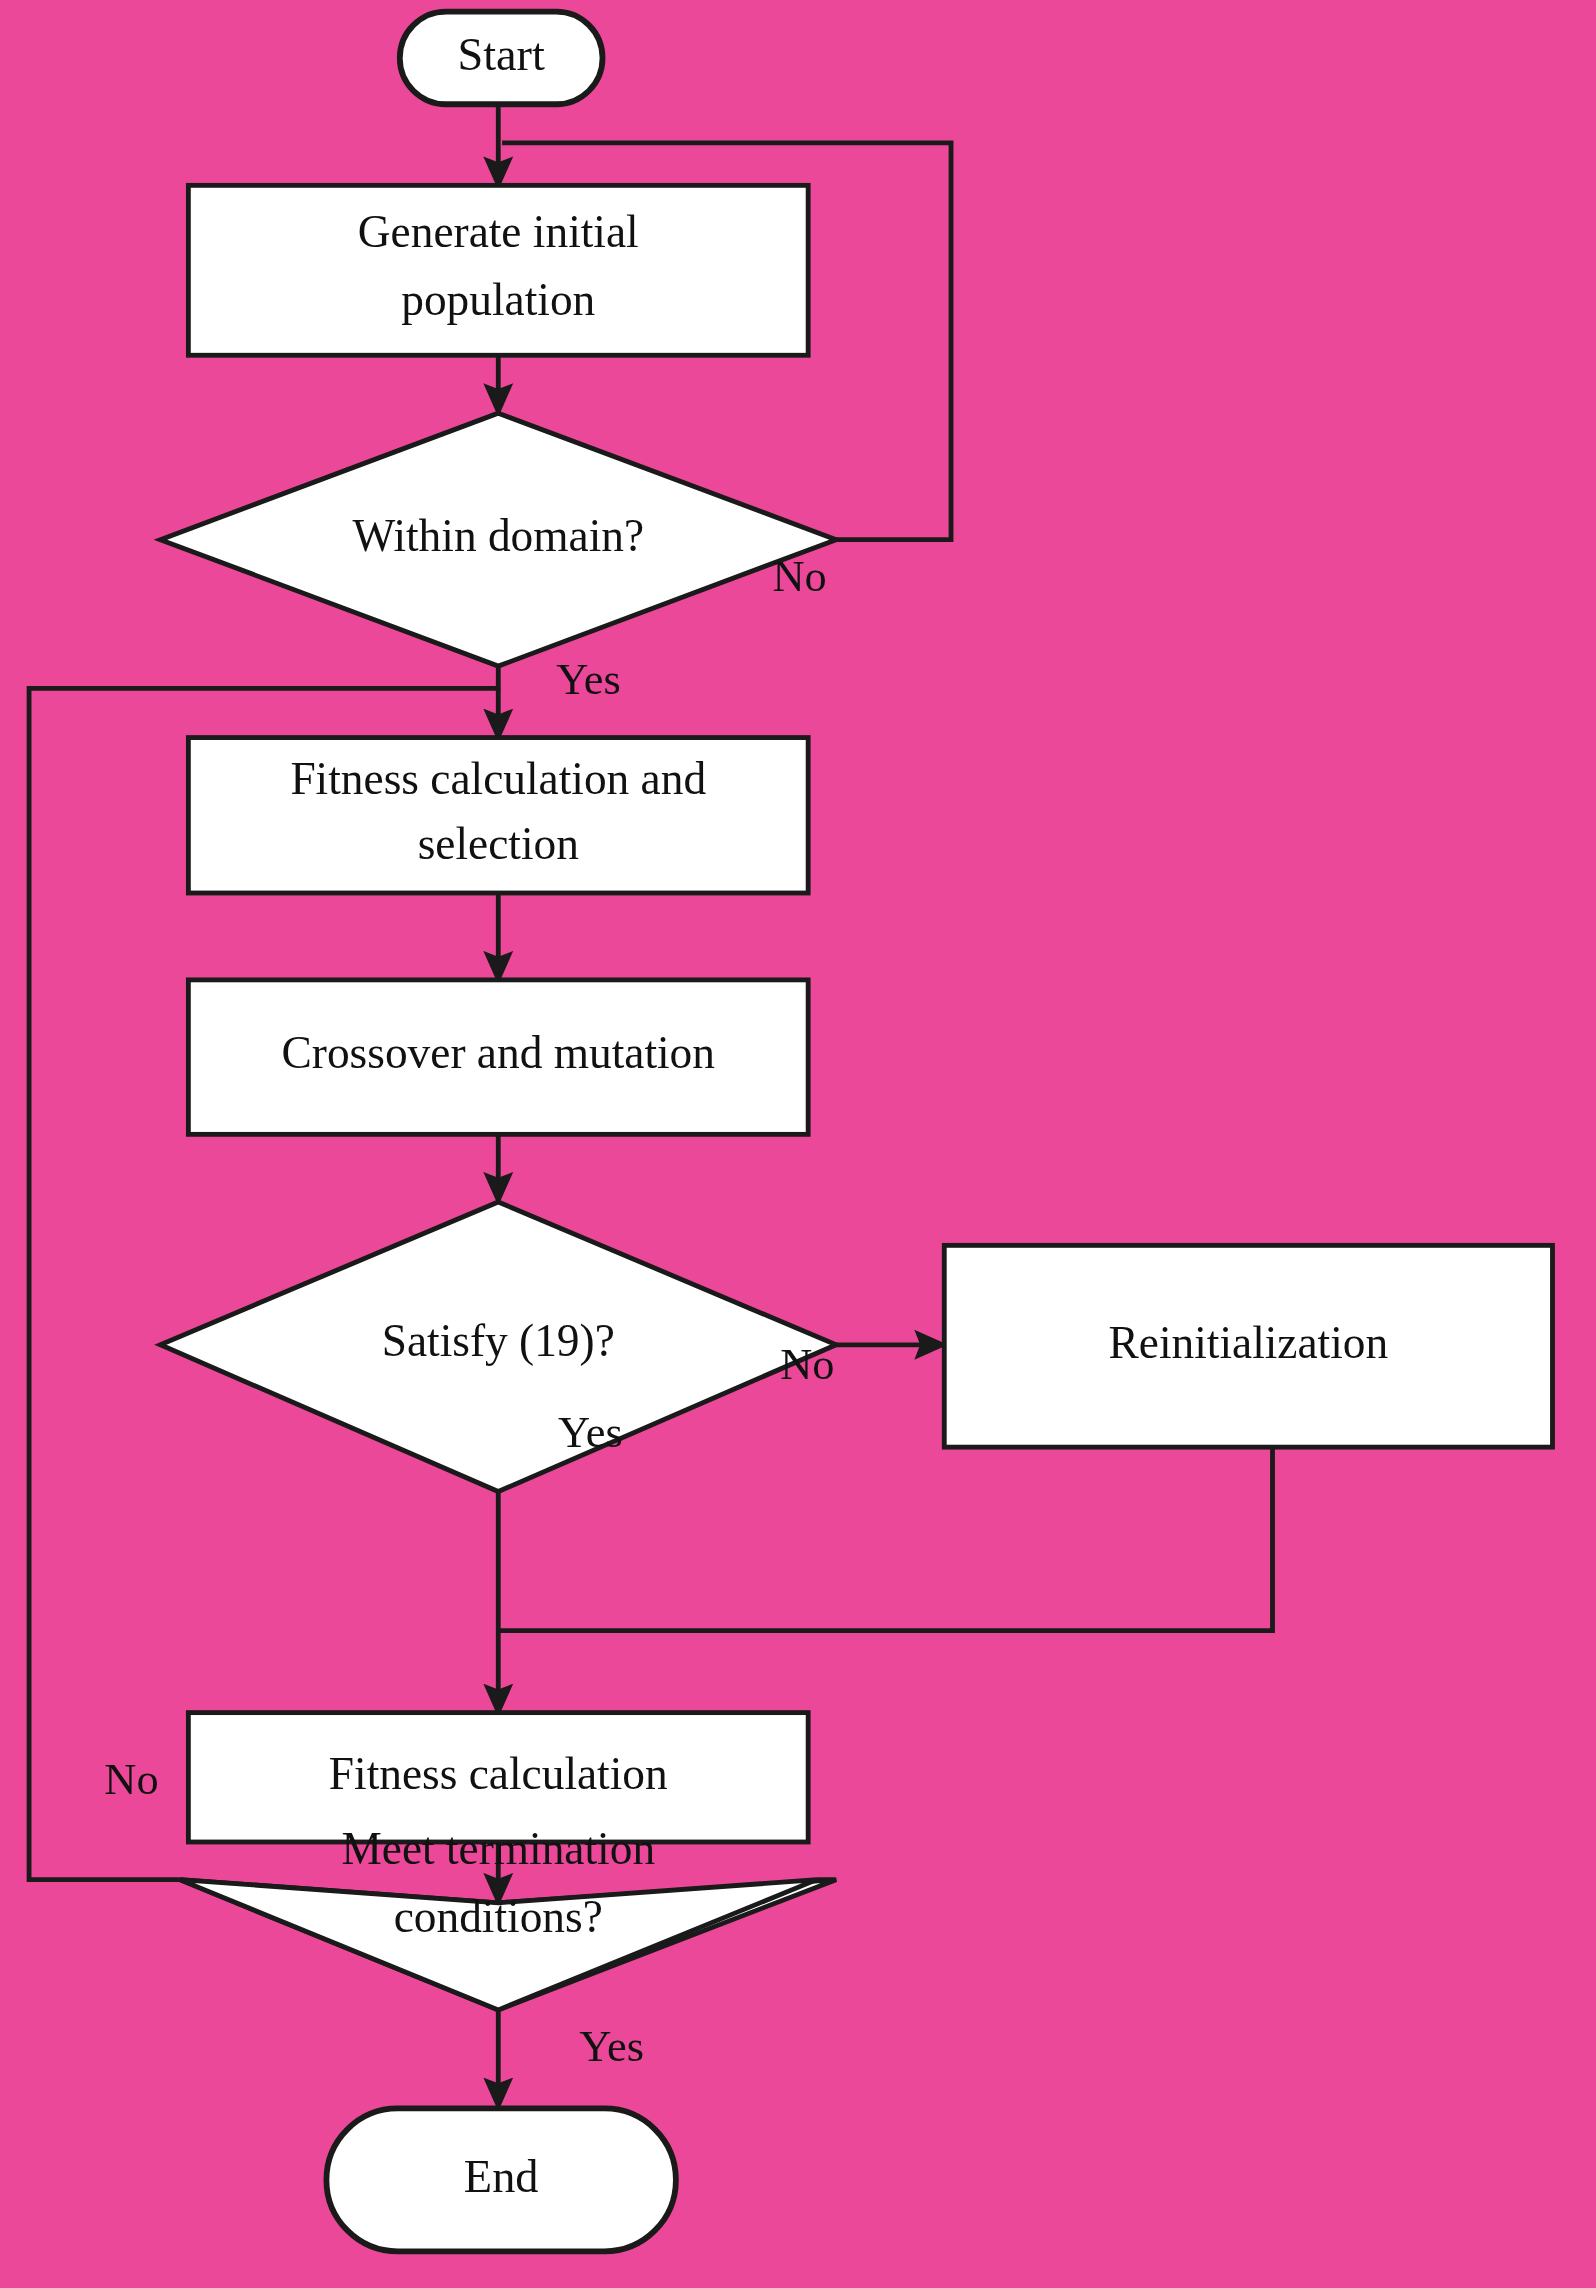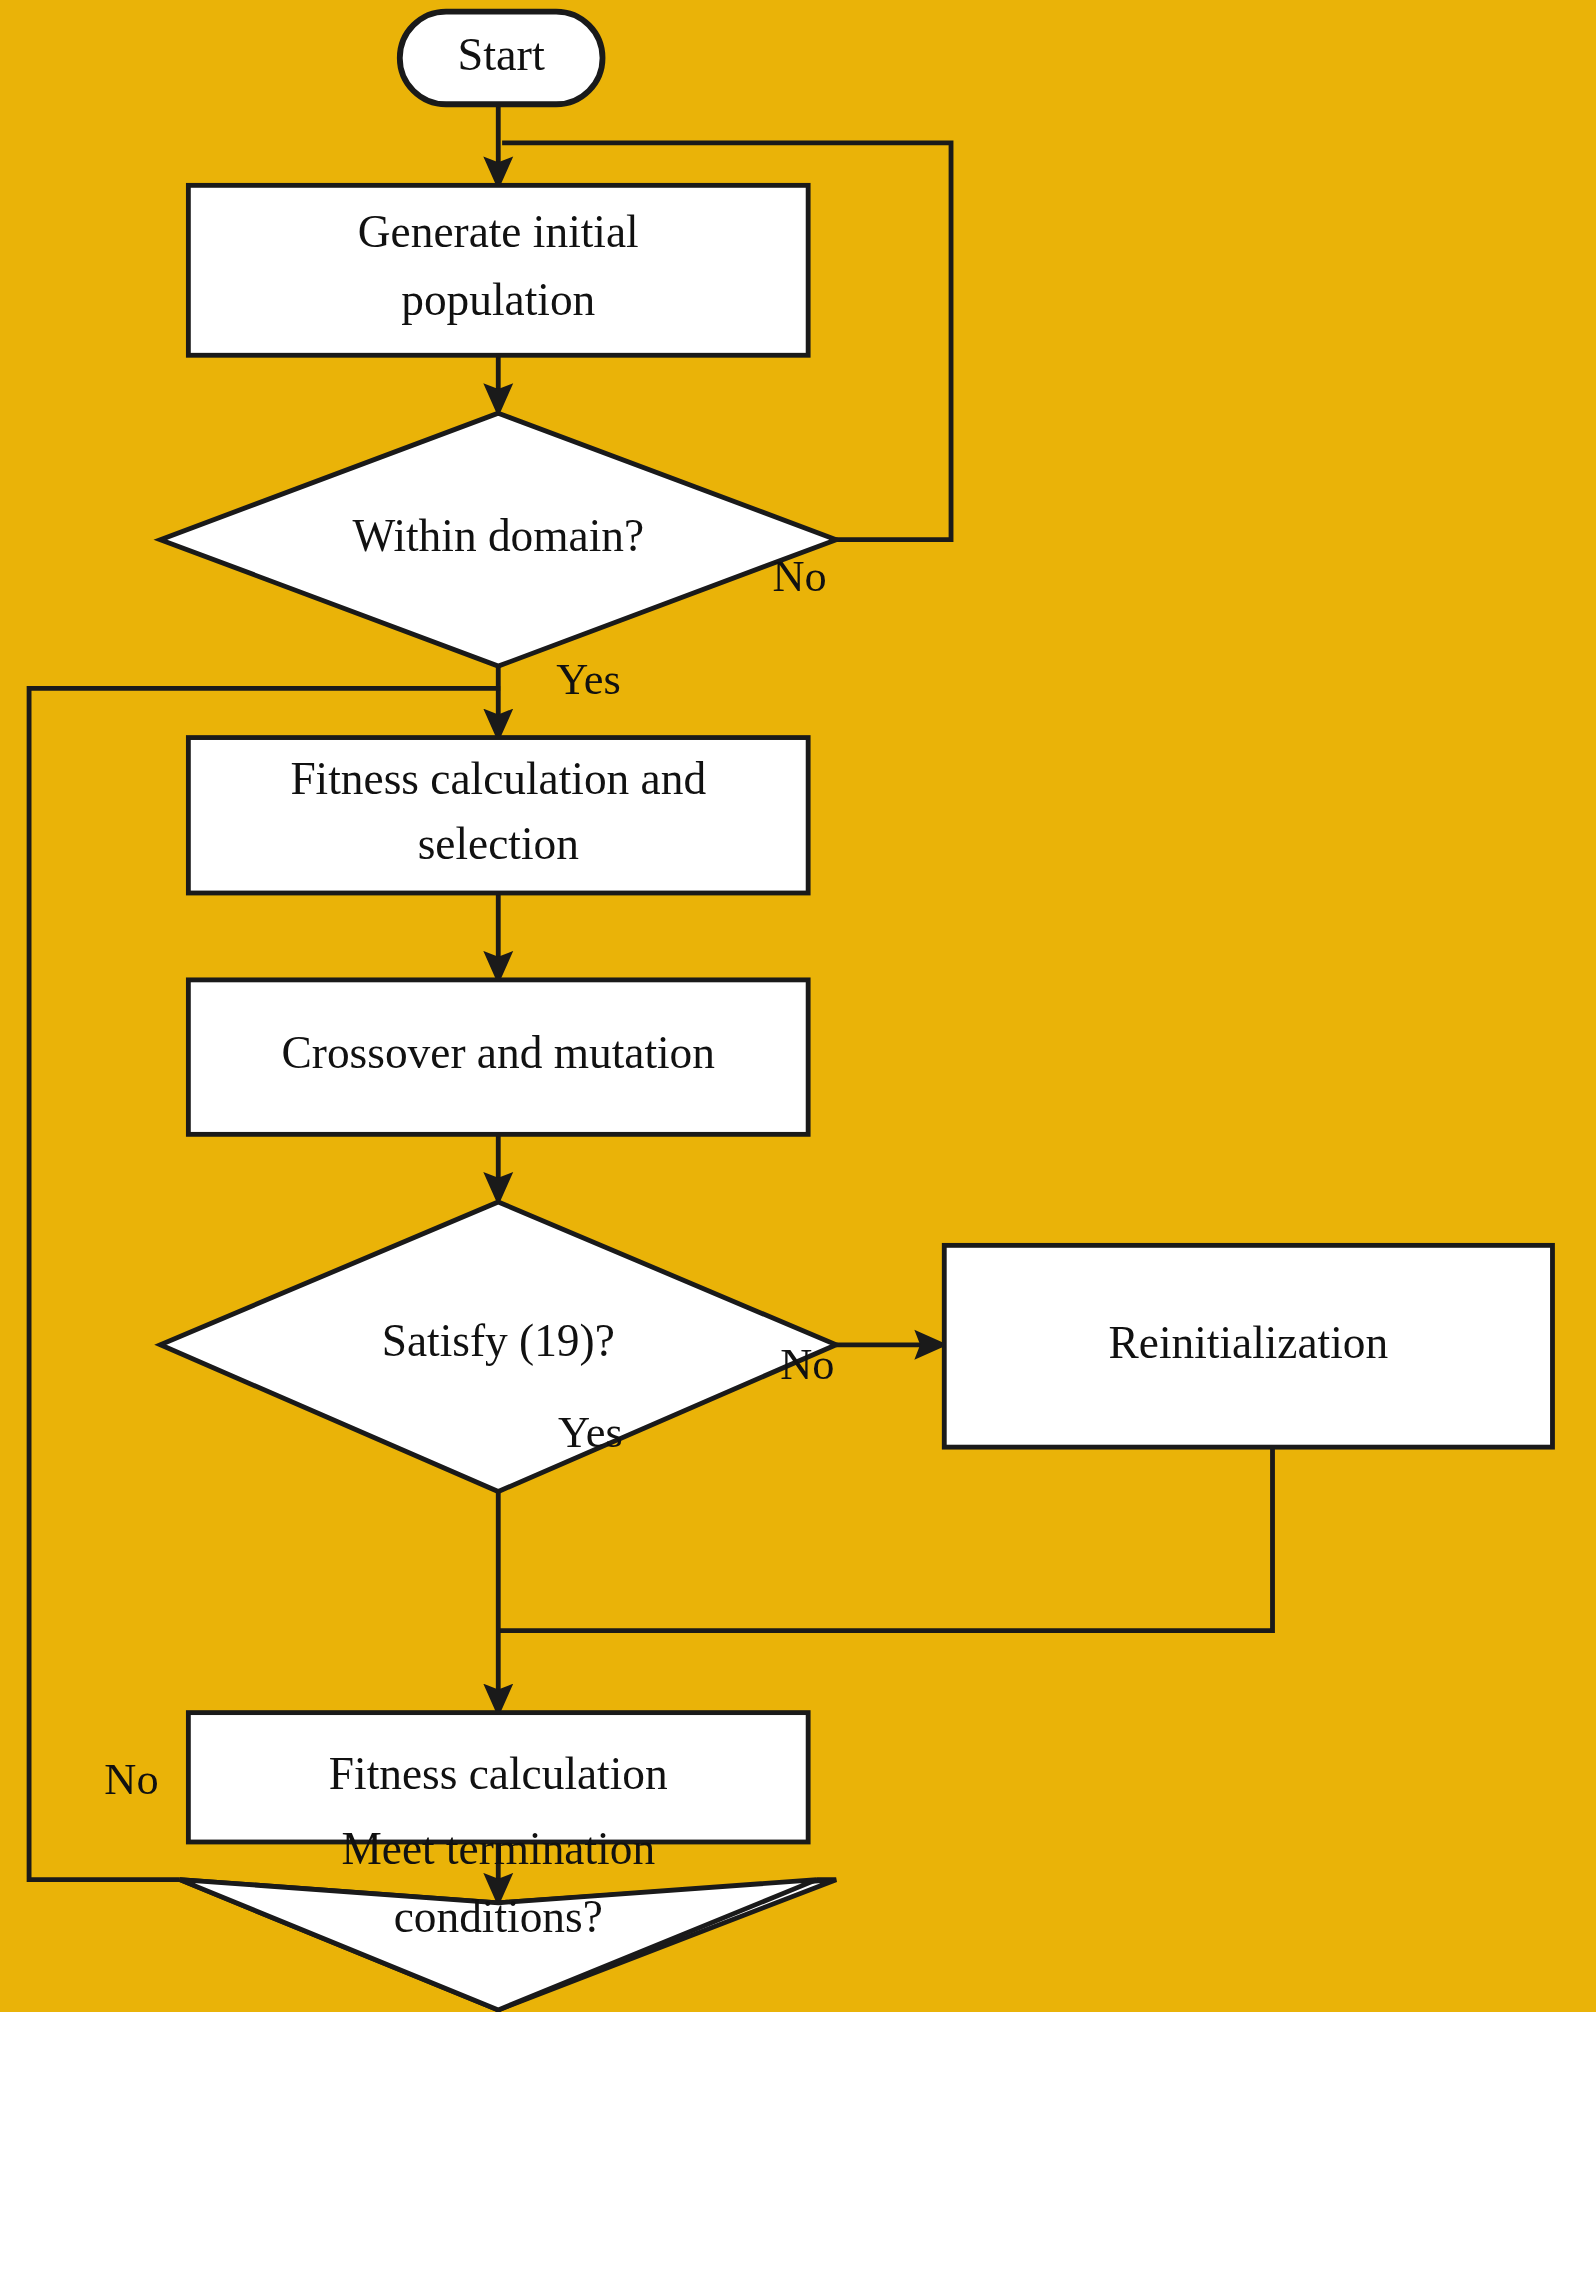--- a/index.html
+++ b/index.html
@@ -1,17 +1,17 @@
 <!DOCTYPE html>
 <html><head>
 <meta charset="utf-8">
 <style>
   html,body{margin:0;padding:0;background:#ffffff;}
   body{font-family:"Liberation Serif","DejaVu Serif",serif;}
-  #flowchart-root{position:relative;width:1597px;height:2012px;background:#eab308;overflow:hidden;}
+  #flowchart-root{position:relative;width:1597px;height:2288px;background:#ec4899;overflow:hidden;}
   svg#flow-svg{position:absolute;top:0;left:0;width:1597px;height:2288px;}
   .node-shape{fill:#ffffff;stroke:#1a1a1a;stroke-width:5;}
   .term-shape{fill:#ffffff;stroke:#1a1a1a;stroke-width:6;}
   .conn{stroke:#1a1a1a;stroke-width:5;fill:none;}
   .node-label{font-family:"Liberation Serif","DejaVu Serif",serif;font-size:47px;fill:#111111;text-anchor:middle;dominant-baseline:middle;}
   .term-label{font-family:"Liberation Serif","DejaVu Serif",serif;font-size:48px;fill:#111111;text-anchor:middle;dominant-baseline:middle;}
   .edge-label{font-family:"Liberation Serif","DejaVu Serif",serif;font-size:46px;fill:#111111;text-anchor:start;dominant-baseline:middle;}
 </style>
 </head>
 <body>

